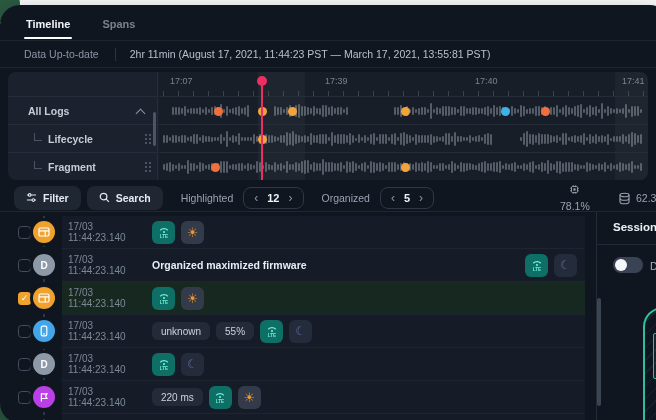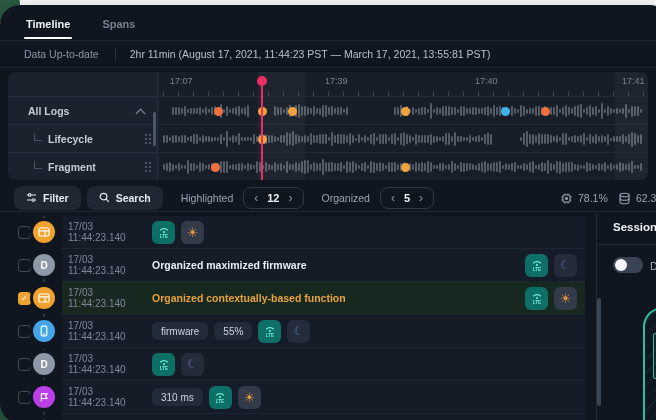--- a/index.html
+++ b/index.html
@@ -664,21 +664,21 @@
         <span class="ch">‹</span>
         <span class="val">12</span>
         <span class="ch">›</span>
       </span>
       <span class="tb-label">Organized</span>
       <span class="stepper">
         <span class="ch">‹</span>
         <span class="val">5</span>
         <span class="ch">›</span>
       </span>
-      <span class="meter" style="left:560px;">
+      <span class="meter" style="left:560px;flex-direction:column;">
         <svg viewBox="0 0 13 13" width="13" height="13" fill="none" stroke="#9aa4b4" stroke-width="1.1">
             <rect x="3" y="3" width="7" height="7" rx="1"></rect>
             <rect x="5.2" y="5.2" width="2.6" height="2.6" fill="#9aa4b4" stroke="none"></rect>
             <path d="M5 3V1.4M8 3V1.4M5 11.6V10M8 11.6V10M3 5H1.4M3 8H1.4M11.6 5H10M11.6 8H10"></path>
           </svg>
         <span>78.1%</span>
       </span>
       <span class="meter" style="left:618px;">
         <svg viewBox="0 0 13 13" width="13" height="13" fill="none" stroke="#9aa4b4" stroke-width="1.1">
             <ellipse cx="6.5" cy="3" rx="4.5" ry="1.8"></ellipse>
@@ -742,21 +742,20 @@
     <span class="cbx on">✓</span>
     <span class="circ" style="background:#f0a22e">
             <svg viewBox="0 0 12 12" width="12" height="12">
               <rect x="1" y="2" width="10" height="8" rx="1.2" fill="none" stroke="#fff" stroke-width="1.2"></rect>
               <line x1="1" y1="4.8" x2="11" y2="4.8" stroke="#fff" stroke-width="1.2"></line>
               <line x1="7.2" y1="4.8" x2="7.2" y2="10" stroke="#fff" stroke-width="1.2"></line>
             </svg>
           </span>
     <div class="rowbox hl">
       <span class="ts">17/03 11:44:23.140</span>
-      <span class="msg" style="color:#e8a33a">Organized contextually-based function</span>
       <span class="badges">
         <span class="sqbadge lte">
                 <svg viewBox="0 0 14 14" width="14" height="14">
                   <path d="M3.2 5.2 a5.4 5.4 0 0 1 7.6 0" fill="none" stroke="#74f0d9" stroke-width="1.2"></path>
                   <circle cx="7" cy="7" r="1.1" fill="#74f0d9"></circle>
                   <text x="7" y="12.8" font-size="4.6" font-weight="700" fill="#74f0d9" text-anchor="middle" font-family="Liberation Sans, sans-serif">LTE</text>
                 </svg>
               </span>
               <span class="sqbadge sun">
                 <span class="sun-g">☀</span>
@@ -768,21 +767,21 @@
     <span class="cbx"></span>
     <span class="circ" style="background:#44a5e8">
             <svg viewBox="0 0 12 12" width="12" height="12">
               <rect x="3.2" y="1.2" width="5.6" height="9.6" rx="1.4" fill="none" stroke="#fff" stroke-width="1.2"></rect>
               <circle cx="6" cy="8.9" r="0.8" fill="#fff"></circle>
             </svg>
           </span>
     <div class="rowbox">
       <span class="ts">17/03 11:44:23.140</span>
       <span class="badges">
-              <span class="tbadge">firmware</span>
+              <span class="tbadge">unknown</span>
               <span class="tbadge">55%</span>
         <span class="sqbadge lte">
                 <svg viewBox="0 0 14 14" width="14" height="14">
                   <path d="M3.2 5.2 a5.4 5.4 0 0 1 7.6 0" fill="none" stroke="#74f0d9" stroke-width="1.2"></path>
                   <circle cx="7" cy="7" r="1.1" fill="#74f0d9"></circle>
                   <text x="7" y="12.8" font-size="4.6" font-weight="700" fill="#74f0d9" text-anchor="middle" font-family="Liberation Sans, sans-serif">LTE</text>
                 </svg>
               </span>
               <span class="sqbadge moon">
                 <span class="moon-g">☾</span>
@@ -815,21 +814,21 @@
     <span class="cbx"></span>
     <span class="circ" style="background:#bb3fe6">
             <svg viewBox="0 0 12 12" width="12" height="12">
               <line x1="3.4" y1="2.2" x2="3.4" y2="10.6" stroke="#fff" stroke-width="1.2"></line>
               <path d="M3.4 2.9 H9 L7.6 5.2 L9 7.5 H3.4" fill="none" stroke="#fff" stroke-width="1.2"></path>
             </svg>
           </span>
     <div class="rowbox">
       <span class="ts">17/03 11:44:23.140</span>
       <span class="badges">
-              <span class="tbadge">310 ms</span>
+              <span class="tbadge">220 ms</span>
         <span class="sqbadge lte">
                 <svg viewBox="0 0 14 14" width="14" height="14">
                   <path d="M3.2 5.2 a5.4 5.4 0 0 1 7.6 0" fill="none" stroke="#74f0d9" stroke-width="1.2"></path>
                   <circle cx="7" cy="7" r="1.1" fill="#74f0d9"></circle>
                   <text x="7" y="12.8" font-size="4.6" font-weight="700" fill="#74f0d9" text-anchor="middle" font-family="Liberation Sans, sans-serif">LTE</text>
                 </svg>
               </span>
               <span class="sqbadge sun">
                 <span class="sun-g">☀</span>
               </span>

